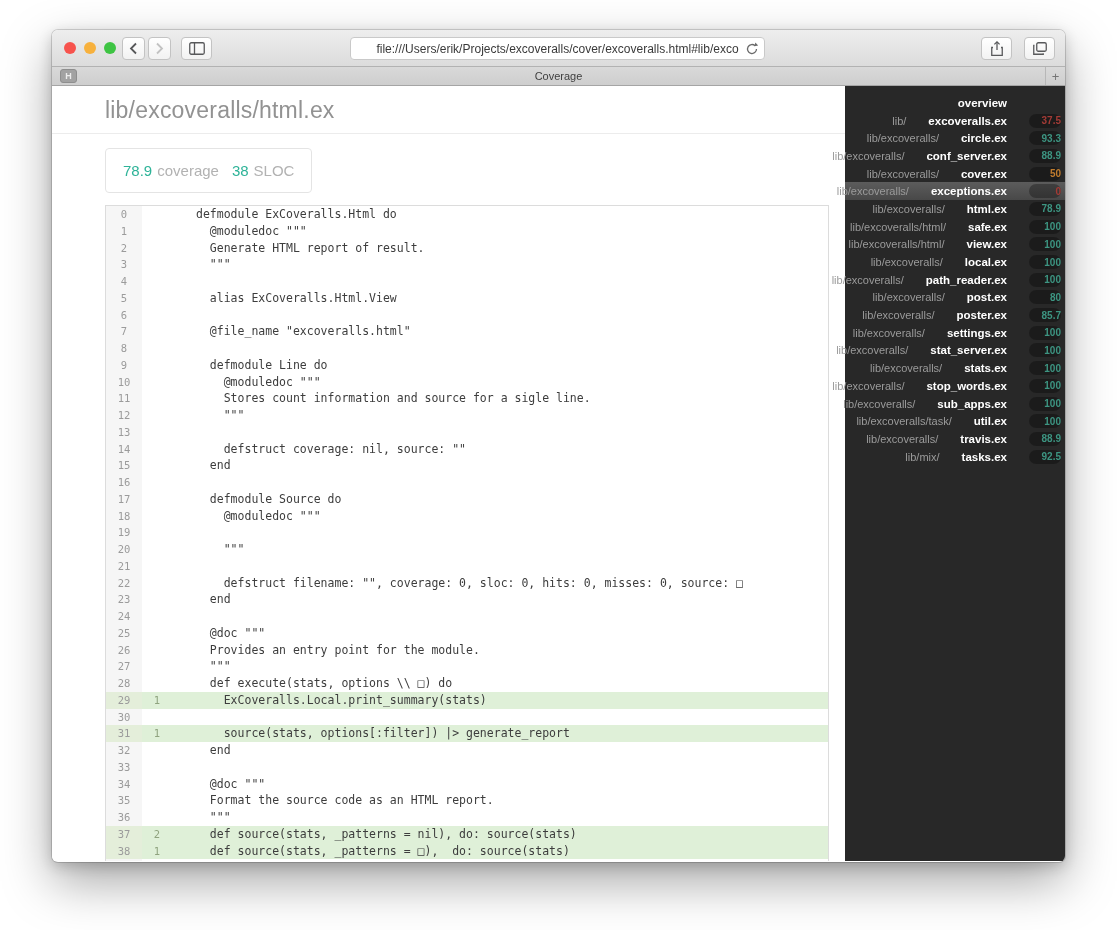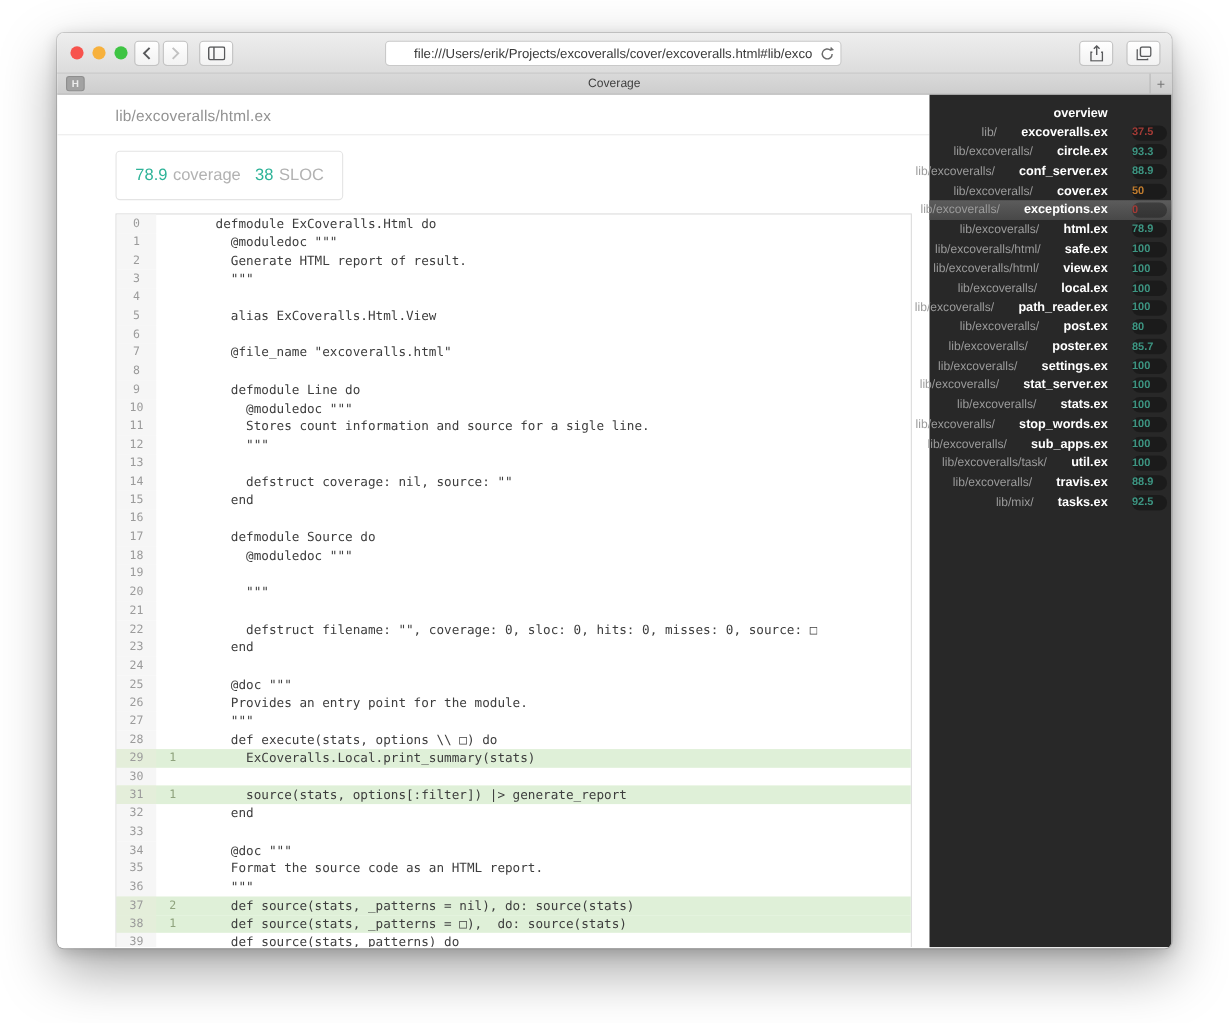--- a/index.html
+++ b/index.html
@@ -50,21 +50,21 @@
     display:flex; align-items:center; justify-content:center;
   }
   .tab-title { flex:1; text-align:center; font-size:11px; color:#3f3f3f; }
   .newtab { position:absolute; right:0; top:0; width:20px; height:18px; border-left:1px solid #b7b7b7; color:#757575; font-size:13px; display:flex; align-items:center; justify-content:center; }
 
   
   .content { display:flex; height:775px; }
   .main { flex:1; background:#fff; overflow:hidden; }
 
   .title-wrap { padding:11px 0 9px 53px; border-bottom:1px solid #ececec; }
-  .page-title { font-size:14px; font-weight:300; color:#929292; letter-spacing:.2px; }
+  .page-title { font-size:23px; font-weight:300; color:#929292; letter-spacing:.2px; }
 
   .summary-box {
     display:inline-flex; gap:13px; margin:14px 0 0 53px;
     border:1px solid #e4e4e4; border-radius:4px; padding:13px 17px; font-size:15px;
   }
   .metric { display:flex; gap:5px; }
   .metric-value { color:#2eb398; }
   .metric-label { color:#b2b2b2; }
 
   .code-box {
@@ -81,21 +81,21 @@
   
   .sidebar { width:220px; background:#282828; padding-top:8px; }
   .side-row {
     height:17.7px; display:flex; align-items:center; justify-content:flex-end;
     gap:22px; padding-right:4px; font-size:11px; cursor:pointer;
   }
   .side-row.active { background:linear-gradient(#5c5c5c,#484848); }
   .dir  { color:#9b9b9b; }
   .file { color:#ffffff; font-weight:bold; font-size:11.5px; }
   .badge {
-    flex:none; width:32px; text-align:left; font-size:10px; font-weight:bold;
+    flex:none; width:32px; text-align:right; font-size:10px; font-weight:bold;
     border-radius:8px; background:rgba(0,0,0,.3); padding:1.5px 0;
   }
   .badge.none { background:transparent; }
   .badge.high { color:#3d9582; }
   .badge.mid  { color:#c07c2e; }
   .badge.low  { color:#a33b36; }
 
   svg { display:block; }
 </style>
 </head>

